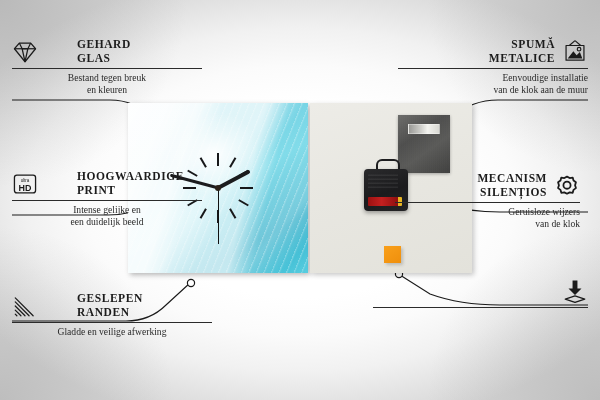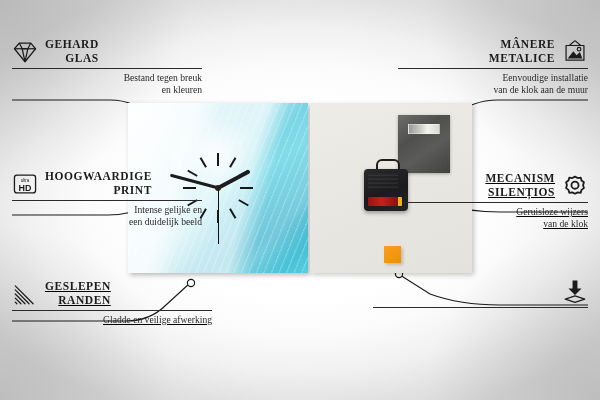--- a/index.html
+++ b/index.html
@@ -79,33 +79,33 @@
   .spacer{position:absolute;left:74px;top:143px;width:17px;height:17px;
     background:linear-gradient(145deg,#f9a01b 0%,#ef8f0c 100%);
     box-shadow:2px 2px 3px rgba(0,0,0,.18);}
 
   
   .callout{position:absolute;}
   .co-head{display:flex;align-items:center;gap:7px;}
   .co-left .co-head{justify-content:flex-start;}
   .co-right .co-head{justify-content:flex-end;}
   .co-title{font-size:11.5px;letter-spacing:.55px;color:#1c1c1c;line-height:13.5px;font-weight:700;}
-  .co-left .co-title{text-align:right;}
+  .co-left .co-title{text-align:left;margin-left:32px;}
   .co-right .co-title{text-align:right;}
   .co-rule{height:1px;background:#2b2b2b;margin:3px 0 3px 0;}
   .co-sub{font-size:9.6px;line-height:11.6px;color:#2a2a2a;}
-  .co-left .co-sub{text-align:right;}
+  .co-left .co-sub{text-align:center;}
   .co-right .co-sub{text-align:right;}
   .ico{width:26px;height:26px;flex:0 0 26px;display:block;}
 
   #c1{left:12px;top:38px;width:190px;}
   #c2{left:12px;top:170px;width:190px;}
-  #c3{left:12px;top:280px;width:200px;text-decoration:underline;}
+  #c3{left:12px;top:292px;width:200px;}
   #c4{right:12px;top:38px;width:190px;}
-  #c5{right:12px;top:172px;width:185px;text-decoration:underline;}
+  #c5{right:20px;top:172px;width:185px;}
   #c6{right:12px;top:278px;width:215px;}
 
   svg.links{position:absolute;inset:0;width:600px;height:400px;pointer-events:none;}
 </style>
 </head>
 <body>
 
 <div id="stage">
   <div class="bg"></div>
   <div class="bg-corner"></div>
@@ -253,21 +253,21 @@
     </div>
     <div class="co-rule"></div>
     <div class="co-sub">
       <div>Gladde en veilige afwerking</div>
     </div>
   </div>
 
   <div class="callout co-right" id="c4">
     <div class="co-head">
       <div class="co-title">
-        <div>MÂNERE</div>
+        <div>SPUMĂ</div>
         <div>METALICE</div>
       </div>
       <svg class="ico" viewBox="0 0 32 32">
         <g fill="none" stroke="#1b1b1b" stroke-width="1.5" stroke-linejoin="round">
           <path d="M16 2 L9 8 M16 2 L23 8"></path>
           <rect x="5" y="8" width="22" height="18"></rect>
           <path d="M7 24 L14 15 L18 20 L22 16 L25 24 Z" fill="#1b1b1b" stroke="none"></path>
           <circle cx="21" cy="12.5" r="2.2"></circle>
         </g>
       </svg>

